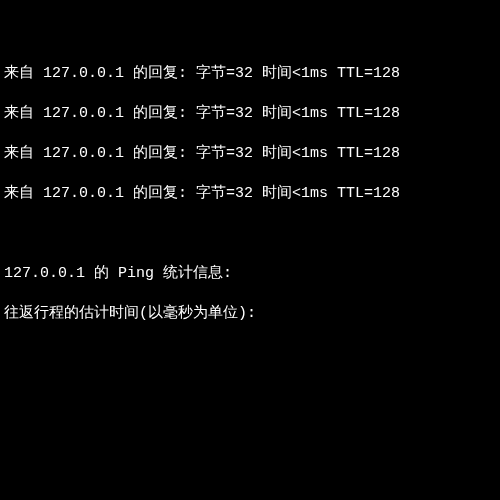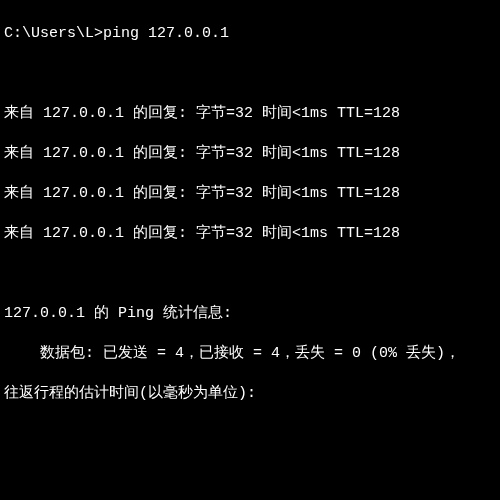--- a/index.html
+++ b/index.html
@@ -24,29 +24,27 @@
     min-height: 20px;
   }
   @keyframes blink {
     50% { opacity: 0; }
   }
 </style>
 </head>
 <body>
 
 <div class="terminal">
-<span class="line"><span>C:\Users\L&gt;</span><span>ping 127.0.0.1</span></span>
 <span class="line"> </span>
 <span class="line">来自 127.0.0.1 的回复: 字节=32 时间&lt;1ms TTL=128</span>
 <span class="line">来自 127.0.0.1 的回复: 字节=32 时间&lt;1ms TTL=128</span>
 <span class="line">来自 127.0.0.1 的回复: 字节=32 时间&lt;1ms TTL=128</span>
 <span class="line">来自 127.0.0.1 的回复: 字节=32 时间&lt;1ms TTL=128</span>
 <span class="line"> </span>
 <span class="line">127.0.0.1 的 Ping 统计信息:</span>
-<span class="line">    数据包: 已发送 = 4，已接收 = 4，丢失 = 0 (0% 丢失)，</span>
 <span class="line">往返行程的估计时间(以毫秒为单位):</span>
 
 
 
 
 
 
 
 
 

